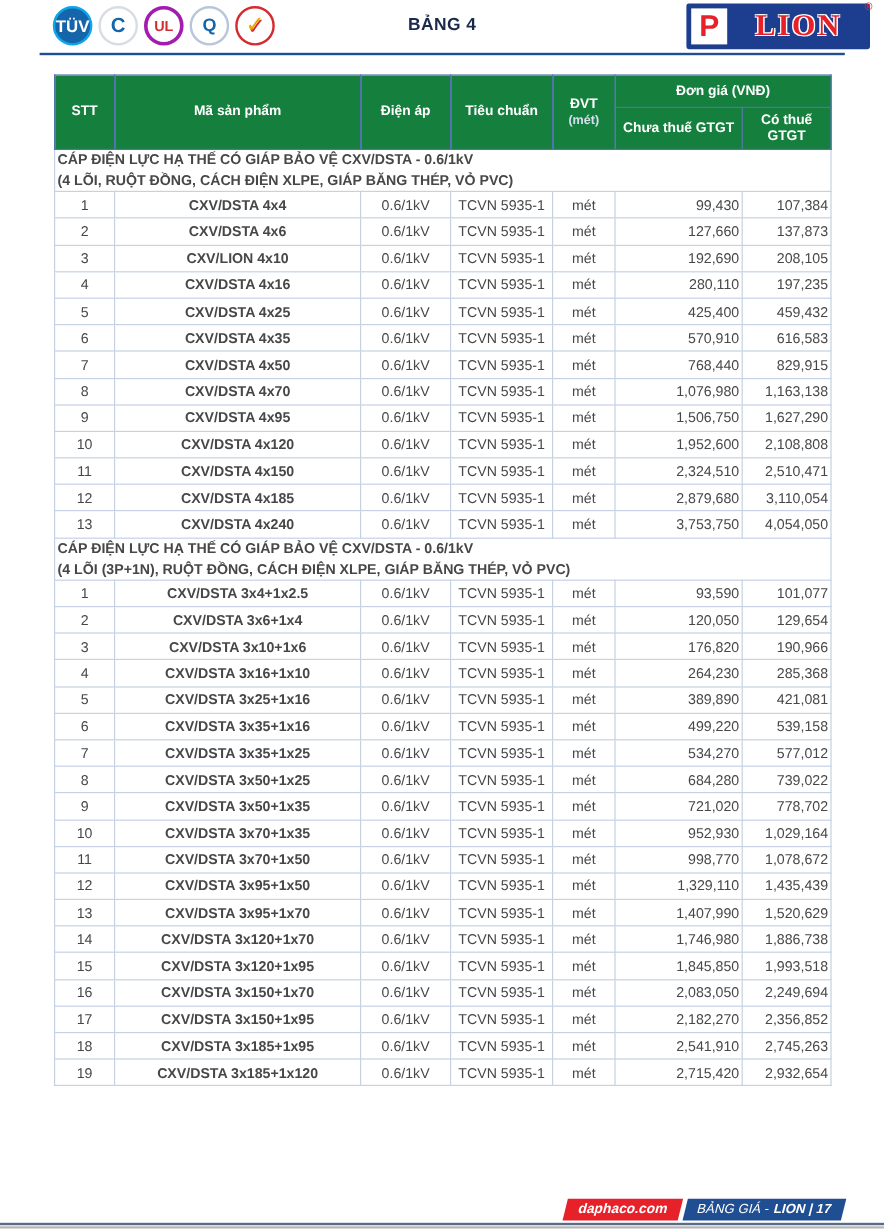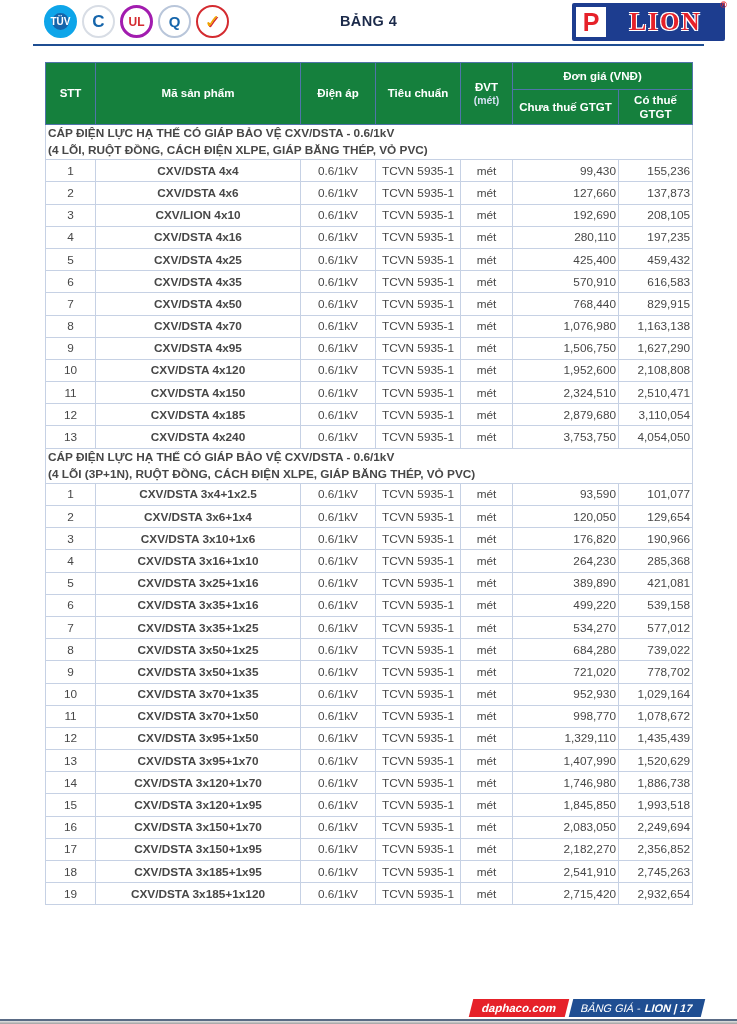--- a/index.html
+++ b/index.html
@@ -7,21 +7,21 @@
     position:relative; width:737px; height:1024px; background:#ffffff;
     font-family:"Liberation Sans","DejaVu Sans",sans-serif; overflow:hidden;
   }
   
   .badges { position:absolute; left:44px; top:5px; display:flex; gap:5px; z-index:3; }
   .badge {
     width:33px; height:33px; border-radius:50%; box-sizing:border-box;
     display:flex; align-items:center; justify-content:center;
     font-weight:bold; background:#fff;
   }
-  .b-tuv   { background:#1565ab; color:#fff; border:8px solid #0ea5e9; font-size:10px; }
+  .b-tuv   { background:#1565ab; color:#fff; border:2px solid #0ea5e9; font-size:14px; }
   .b-jas   { border:2px solid #d8dde5; color:#1565ab; font-size:17px; font-weight:900; }
   .b-ul    { border:3px solid #a21caf; color:#d42b30; font-size:12px; font-weight:900; }
   .b-q     { border:2px solid #b9c6da; color:#1565ab; font-size:15px; font-weight:900; }
   .b-check { border:2px solid #d42b30; color:#f0a500; font-size:19px; text-shadow:1px 1px 0 #d42b30; }
   .table-title {
     position:absolute; top:13px; left:0; right:0; text-align:center; z-index:2;
     font-size:14.5px; font-weight:bold; color:#1b2a4a; letter-spacing:.4px;
   }
   .lion-logo {
     position:absolute; top:3px; right:12px; width:153px; height:38px; z-index:3;
@@ -148,21 +148,21 @@
             <div>(4 LÕI, RUỘT ĐỒNG, CÁCH ĐIỆN XLPE, GIÁP BĂNG THÉP, VỎ PVC)</div>
           </td>
         </tr>
         <tr>
           <td class="stt">1</td>
           <td class="ma">CXV/DSTA 4x4</td>
           <td class="va">0.6/1kV</td>
           <td class="std">TCVN 5935-1</td>
           <td class="dvt">mét</td>
           <td class="p1">99,430</td>
-          <td class="p2">155,236</td>
+          <td class="p2">107,384</td>
         </tr>
         <tr>
           <td class="stt">2</td>
           <td class="ma">CXV/DSTA 4x6</td>
           <td class="va">0.6/1kV</td>
           <td class="std">TCVN 5935-1</td>
           <td class="dvt">mét</td>
           <td class="p1">127,660</td>
           <td class="p2">137,873</td>
         </tr>

